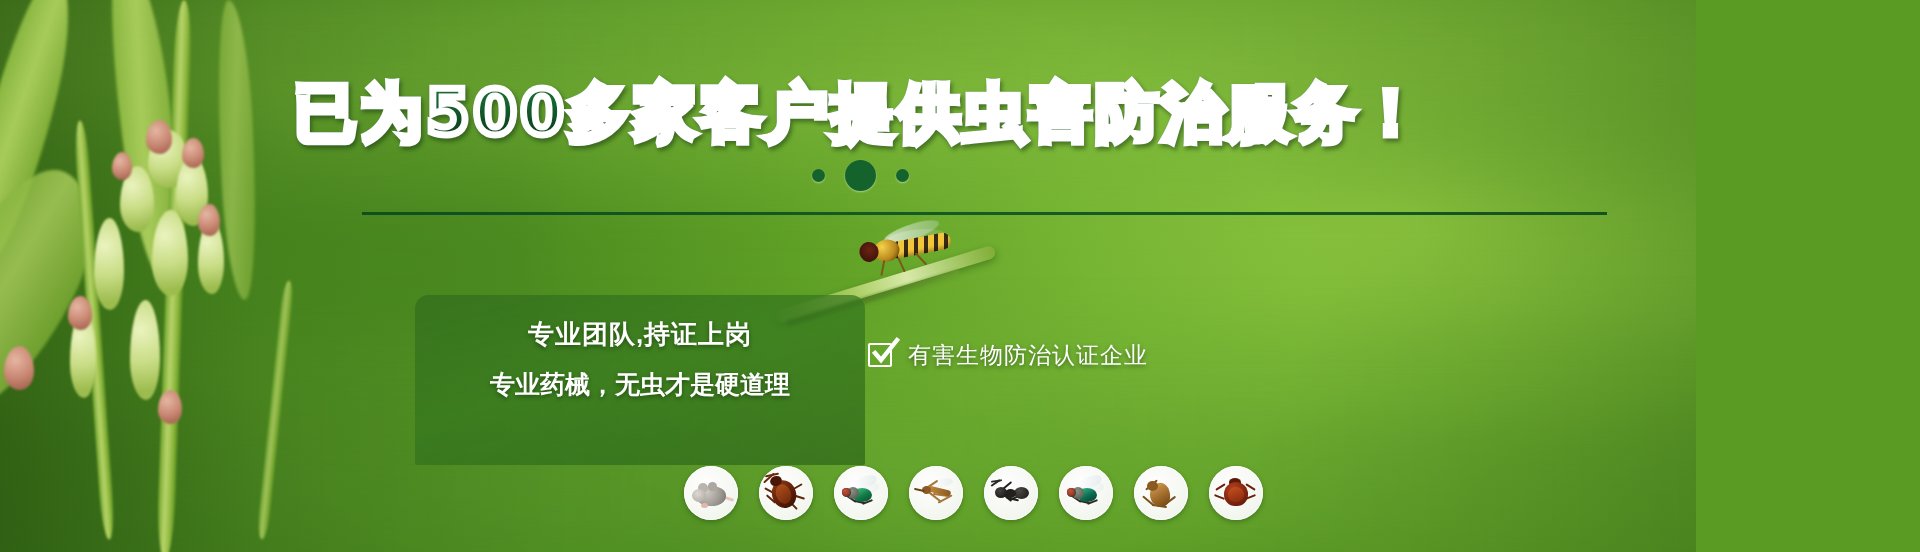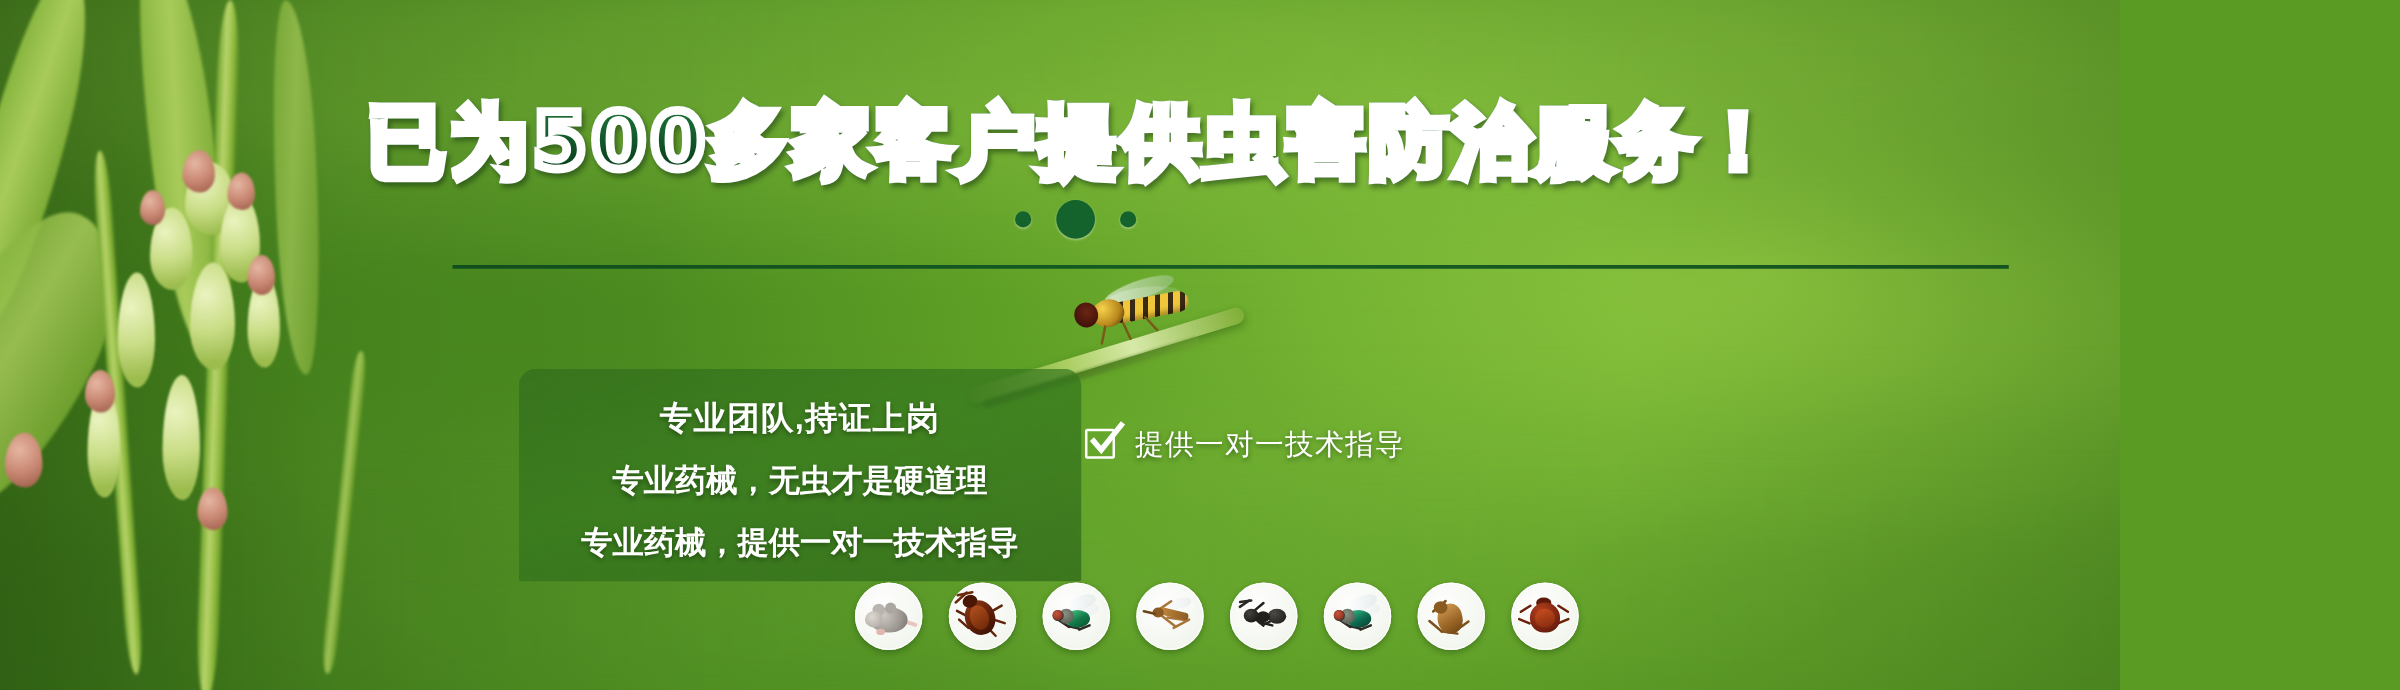--- a/index.html
+++ b/index.html
@@ -322,32 +322,31 @@
     <span class="dot s"></span>
     <span class="dot b"></span>
     <span class="dot s"></span>
   </div>
 
   <div class="rule"></div>
 
   <div class="card">
     <div class="line l1">专业团队,持证上岗</div>
     <div class="line l2">专业药械，无虫才是硬道理</div>
-    <div class="line l3">专业药械，提供一对一技术指导</div>
   </div>
 
   <div class="bullets">
     <div class="bullet">
       <span class="chk">
         <span class="box"></span>
         <svg width="30" height="30" viewBox="0 0 30 30" aria-hidden="true">
           <path d="M5 15 L11 22 L27 2" fill="none" stroke="#ffffff" stroke-width="4.4" stroke-linecap="square" stroke-linejoin="miter"></path>
         </svg>
       </span>
-      <span class="blabel">提供一对一技术指导</span>
+      <span class="blabel">有害生物防治认证企业</span>
     </div>
   </div>
 
   <div class="pests">
 
     <div class="pest">
       <span class="glyph">
         <i class="pb m-tail"></i>
           <i class="pb m-body"></i>
           <i class="pb m-ear"></i>

